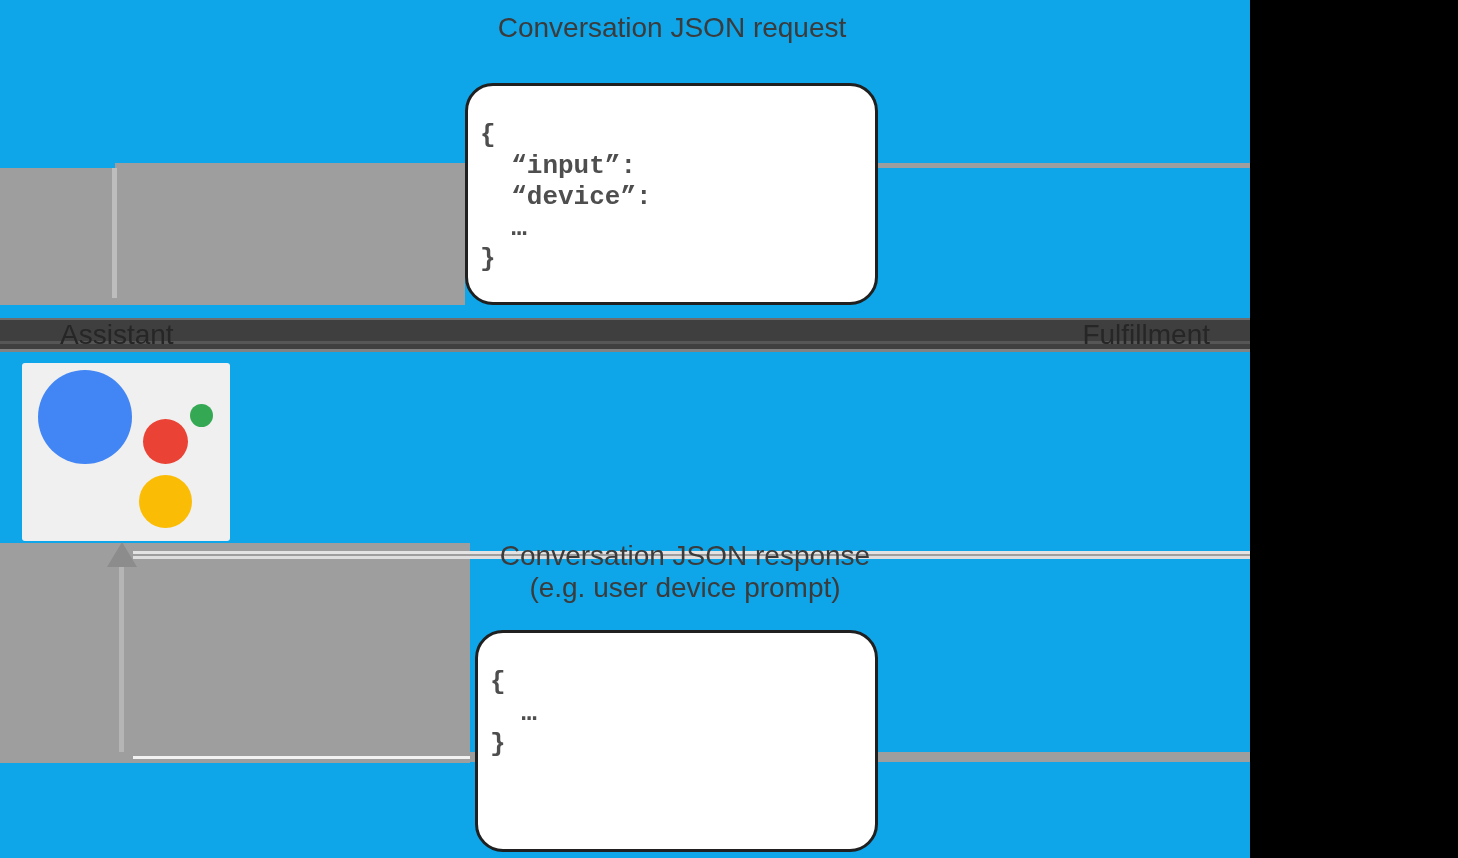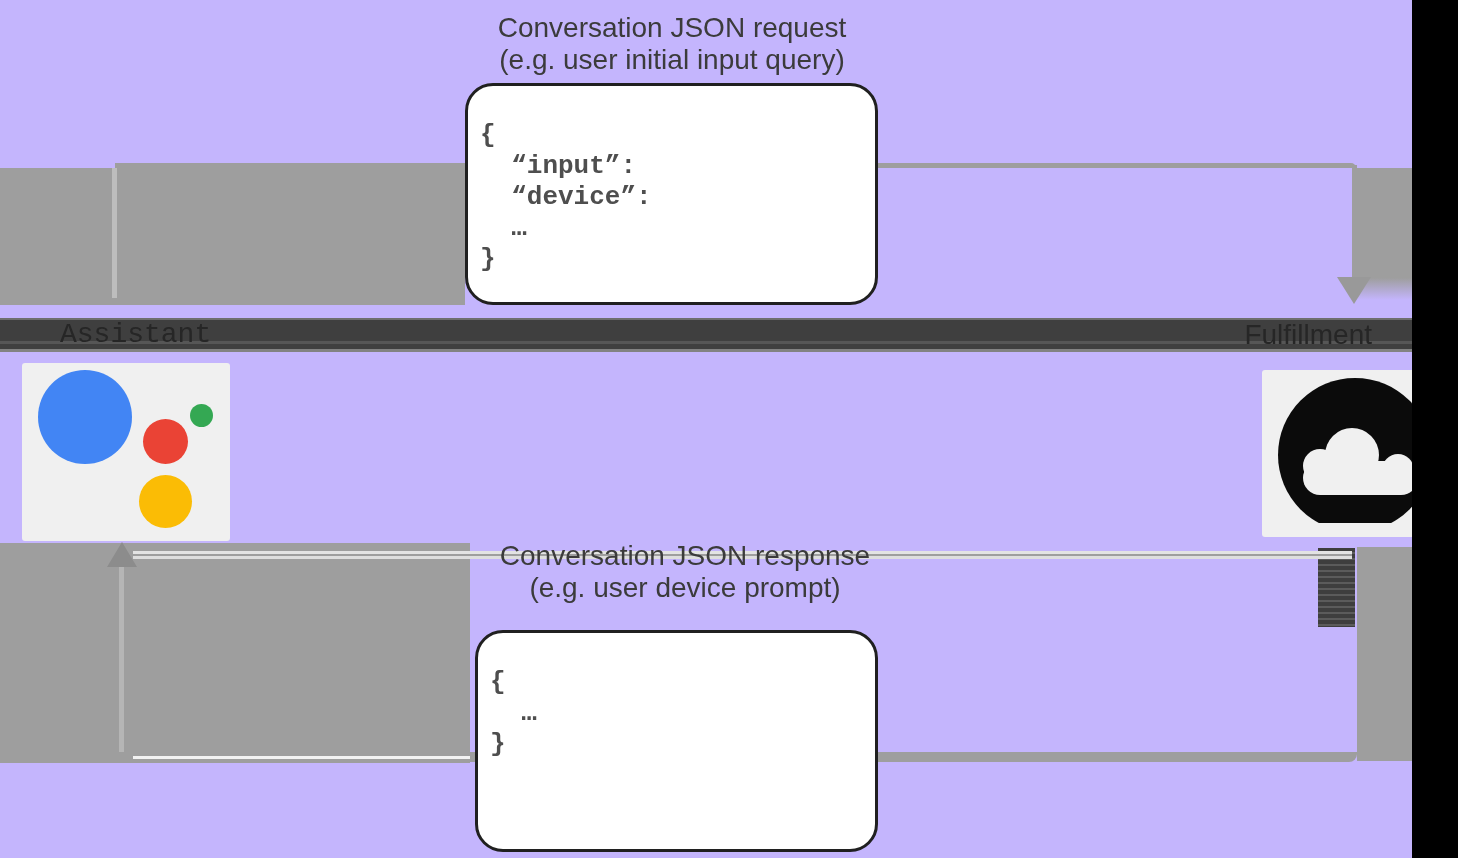--- a/index.html
+++ b/index.html
@@ -1,17 +1,17 @@
 <!DOCTYPE html>
 <html><head>
 <meta charset="utf-8">
 <style>
   html,body{margin:0;padding:0;background:#000;}
   .stage{
-    position:relative;width:1412px;height:858px;background:#c4b5fd;
+    position:relative;width:1250px;height:858px;background:#0ea5e9;
     overflow:hidden;font-family:"Liberation Sans",sans-serif;
   }
   .abs{position:absolute;}
   
   .flow-label{position:absolute;text-align:center;color:#3B3B3B;font-size:28px;line-height:32px;}
   
   .gray{background:#9E9E9E;}
   
   .band{
     position:absolute;left:0;top:318px;width:1458px;height:34px;
@@ -52,41 +52,40 @@
     background:repeating-linear-gradient(180deg,#3E3E3E 0 4px,#5B5B5B 4px 6px);
   }
 </style>
 </head>
 <body>
 
 <div class="stage">
 
   <div class="flow-label" style="left:262px;top:12px;width:820px;">
     <div>Conversation JSON request</div>
-    <div>(e.g. user initial input query)</div>
   </div>
 
   <div class="abs gray" style="left:0;top:168px;width:465px;height:137px;"></div>
   <div class="abs" style="left:112px;top:168px;width:5px;height:130px;background:#BDBDBD;"></div>
   <div class="abs gray" style="left:115px;top:163px;width:1241px;height:5px;border-top-right-radius:5px;"></div>
   <div class="abs gray" style="left:1352px;top:165px;width:5px;height:113px;"></div>
   <div class="abs gray" style="left:1357px;top:168px;width:101px;height:110px;"></div>
   <div class="abs" style="left:1357px;top:278px;width:101px;height:22px;background:linear-gradient(180deg,#9E9E9E,rgba(158,158,158,0));"></div>
   <div class="arrow-down" style="left:1337px;top:277px;"></div>
 
   <div class="json-box" style="left:465px;top:83px;">
     <div class="code-line">{</div>
     <div class="code-line">  “input”:</div>
     <div class="code-line">  “device”:</div>
     <div class="code-line">  …</div>
     <div class="code-line">}</div>
   </div>
 
   <div class="band"></div>
-  <div class="band-label" style="left:60px;font-family:Liberation Mono, monospace;">Assistant</div>
+  <div class="band-label" style="left:60px;">Assistant</div>
   <div class="band-label" style="right:40px;">Fulfillment</div>
 
   <div class="card" style="left:22px;top:363px;width:208px;height:178px;">
     <div>
       <div class="dot" style="left:16px;top:7px;width:94px;height:94px;background:#4285F4;"></div>
       <div class="dot" style="left:168px;top:41px;width:23px;height:23px;background:#34A853;"></div>
       <div class="dot" style="left:121px;top:56px;width:45px;height:45px;background:#EA4335;"></div>
       <div class="dot" style="left:117px;top:112px;width:53px;height:53px;background:#FBBC05;"></div>
     </div>
   </div>

